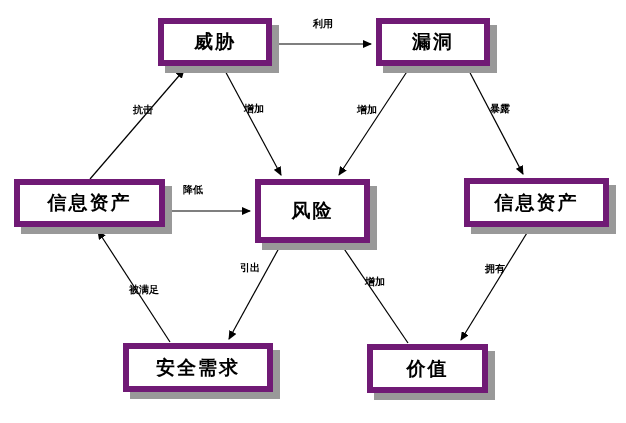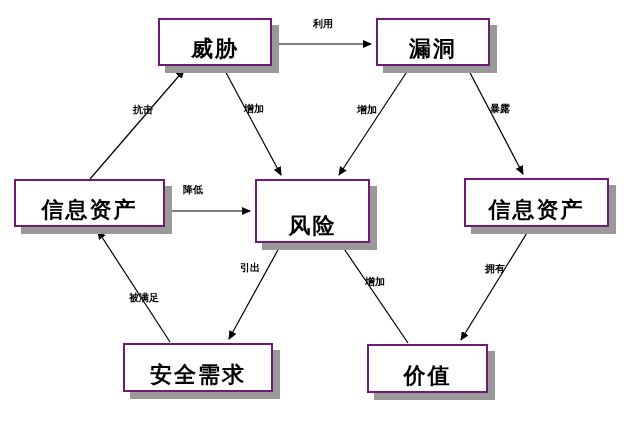--- a/index.html
+++ b/index.html
@@ -19,26 +19,26 @@
     position: absolute;
     left: 0;
     top: 0;
     width: 626px;
     height: 423px;
   }
   .node {
     position: absolute;
     box-sizing: border-box;
     background: #ffffff;
-    border: 2px solid #701a75;
+    border: 6px solid #701a75;
     box-shadow: 7px 7px 0 0 #999999;
     display: flex;
-    align-items: flex-end;
+    align-items: center;
     justify-content: center;
-    font-size: 22px;
+    font-size: 19px;
     font-weight: bold;
     color: #000000;
     letter-spacing: 2px;
   }
   .edge-label {
     position: absolute;
     transform: translateX(-50%);
     font-size: 10px;
     font-weight: bold;
     color: #000000;
@@ -94,18 +94,18 @@
   <div class="node" style="left:367px; top:344px; width:121px; height:49px;">
     <span>价值</span>
   </div>
 
   <div class="edge-label" style="left:323px; top:19px;">利用</div>
   <div class="edge-label" style="left:143px; top:105px;">抗击</div>
   <div class="edge-label" style="left:254px; top:104px;">增加</div>
   <div class="edge-label" style="left:367px; top:105px;">增加</div>
   <div class="edge-label" style="left:500px; top:104px;">暴露</div>
   <div class="edge-label" style="left:193px; top:185px;">降低</div>
-  <div class="edge-label" style="left:144px; top:293px;">被满足</div>
+  <div class="edge-label" style="left:144px; top:285px;">被满足</div>
   <div class="edge-label" style="left:250px; top:263px;">引出</div>
   <div class="edge-label" style="left:375px; top:277px;">增加</div>
   <div class="edge-label" style="left:495px; top:264px;">拥有</div>
 
 </div>
 
 </body></html>

